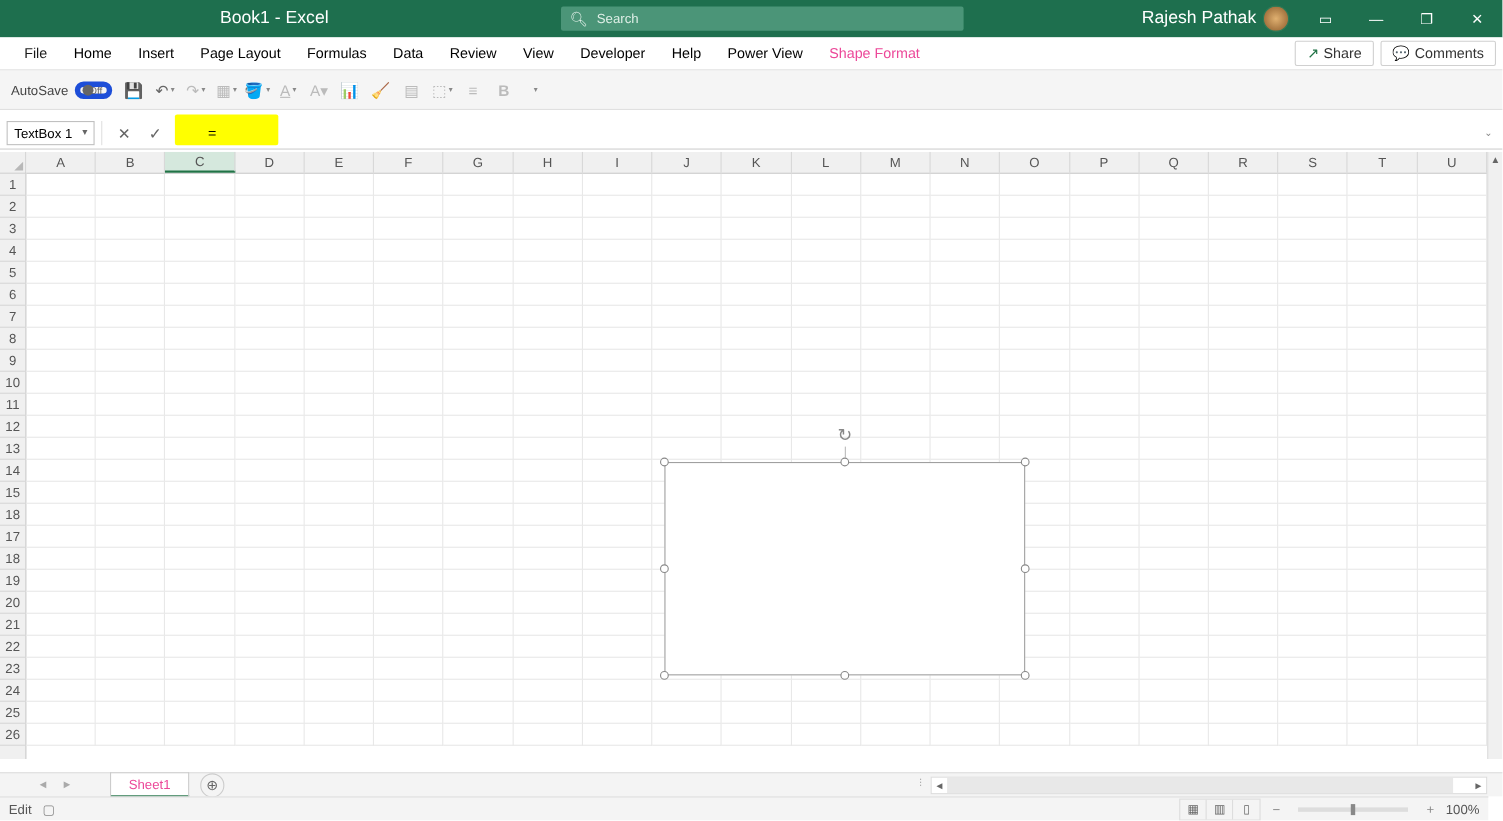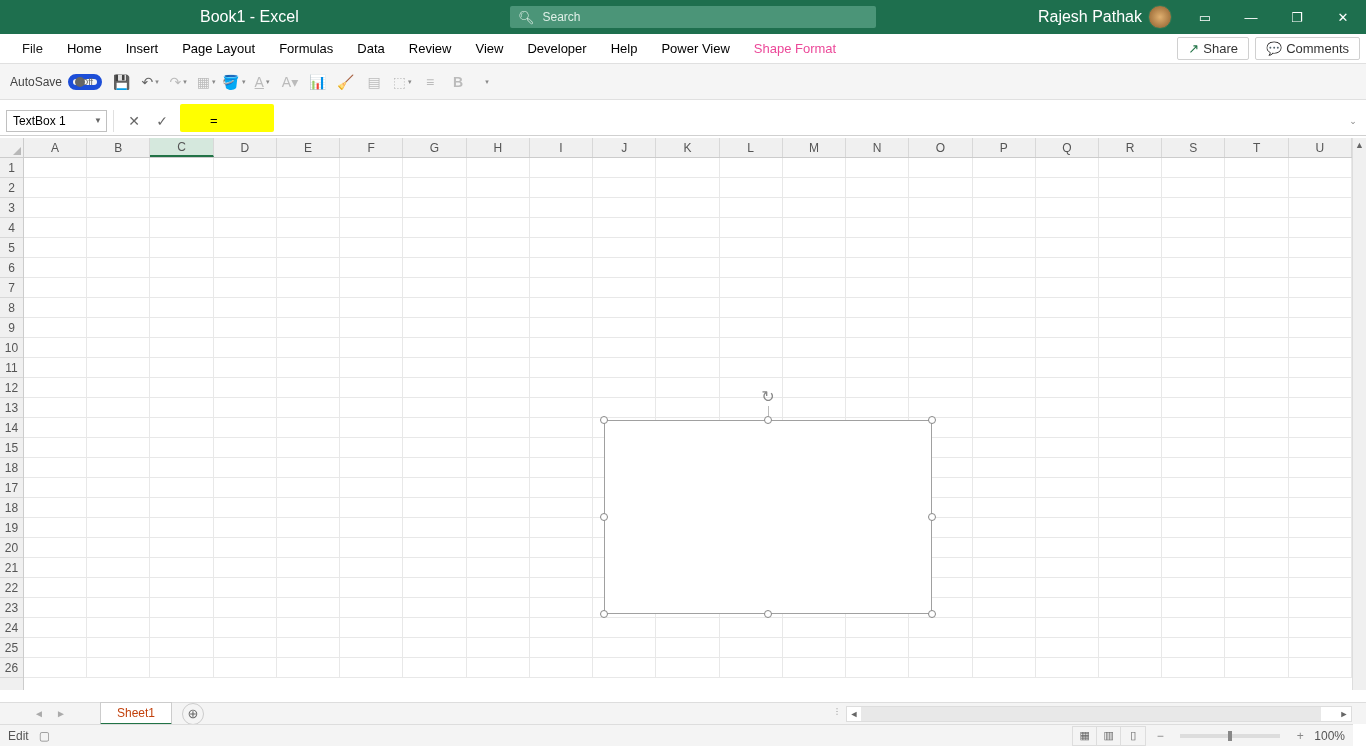--- a/index.html
+++ b/index.html
@@ -29,21 +29,21 @@
 .autosave { display:flex; align-items:center; gap:6px; font-size:12px; color:#444; padding:0 4px;}
 .toggle { width:34px; height:16px; border:5px solid #1d4ed8; border-radius:8px; position:relative; display:flex; align-items:center;}
 .toggle .knob { width:10px; height:10px; border-radius:50%; background:#666; margin-left:2px;}
 .toggle .lbl { font-size:9px; position:absolute; right:4px; color:#666;}
 .tool-btn { width: 24px; height: 24px; display:flex; align-items:center; justify-content:center; color:#666; font-size:14px; border-radius:2px;}
 .tool-btn.disabled { color:#bbb;}
 .tool-btn .dd { font-size:7px; margin-left:2px; color:#888;}
 
 
 .formula-bar { height: 30px; border-bottom: 1px solid #d0d0d0; display:flex; align-items:center; background:#fff; margin-top:6px;}
-.name-box { width: 101px; height: 22px; border: 1px solid #c0c0c0; margin-left:6px; display:flex; align-items:center; padding:0 6px; font-size:12px; background:#fff; position:relative;}
+.name-box { width: 80px; height: 22px; border: 1px solid #c0c0c0; margin-left:6px; display:flex; align-items:center; padding:0 6px; font-size:12px; background:#fff; position:relative;}
 .name-box .dd { position:absolute; right:4px; color:#666; font-size:8px;}
 .fb-sep { width:1px; height:22px; background:#e0e0e0; margin:0 6px;}
 .fb-btn { width:28px; height:22px; display:flex; align-items:center; justify-content:center; color:#666; font-size:14px;}
 .fx-label { font-style:italic; font-size:12px; color:#666; width:24px; display:flex; align-items:center; justify-content:center;}
 .formula-input-wrap { flex:1; height:22px; display:flex; align-items:center; position:relative;}
 .formula-highlight { position:absolute; left:-20px; top:-6px; width:94px; height:28px; background:#ffff00; z-index:0; border-radius:2px;}
 .formula-input { position:relative; z-index:1; border:none; outline:none; font-size:13px; padding-left:10px; width:200px; background:transparent;}
 .formula-expand { width:18px; color:#888; font-size:9px; display:flex; align-items:center; justify-content:center; margin-right:4px;}
 
 
@@ -67,21 +67,21 @@
 .handle { position:absolute; width:8px; height:8px; background:#fff; border:1px solid #888; border-radius:50%;}
 .h-tl{left:-4px;top:-4px;} .h-tr{right:-4px;top:-4px;} .h-bl{left:-4px;bottom:-4px;} .h-br{right:-4px;bottom:-4px;}
 .h-tm{left:50%;top:-4px;margin-left:-4px;} .h-bm{left:50%;bottom:-4px;margin-left:-4px;}
 .h-ml{left:-4px;top:50%;margin-top:-4px;} .h-mr{right:-4px;top:50%;margin-top:-4px;}
 .rotate-handle { position:absolute; left:50%; top:-34px; margin-left:-10px; width:20px; height:20px; color:#888; display:flex; align-items:center; justify-content:center; font-size:16px;}
 .rotate-line { position:absolute; left:50%; top:-14px; width:1px; height:10px; background:#bbb;}
 
 
 .sheet-tabs-bar { position:absolute; bottom:22px; left:0; right:0; height:22px; background:#f4f4f4; border-top:1px solid #ddd; display:flex; align-items:center;}
 .nav-arrows { width:100px; display:flex; align-items:center; justify-content:center; gap:12px; color:#aaa; font-size:10px;}
-.sheet-tab { padding:3px 16px; background:#fff; border:1px solid #ccc; border-bottom:2px solid #217346; font-size:12px; color:#c2410c; font-weight:500;}
+.sheet-tab { padding:3px 16px; background:#fff; border:1px solid #ccc; border-bottom:2px solid #217346; font-size:12px; color:#ec4899; font-weight:500;}
 .add-sheet { width:22px; height:22px; display:flex; align-items:center; justify-content:center; margin-left:10px; color:#666; border:1px solid #ccc; border-radius:50%; font-size:13px;}
 .hscroll-area { position:absolute; right:14px; width:506px; height:16px; top:3px; display:flex; align-items:center; border:1px solid #ddd; background:#fff;}
 .hscroll-area .sarr { width:14px; font-size:9px; color:#666; text-align:center;}
 .hscroll-track { flex:1; height:100%; position:relative;}
 .hscroll-thumb { position:absolute; left:0; top:0; bottom:0; width:460px; background:#e8e8e8;}
 .hscroll-splitter { width:10px; color:#888; font-size:8px; text-align:center; position:absolute; right:524px; top:4px;}
 
 
 .status-bar { position:absolute; bottom:0; left:0; right:13px; height:22px; background:#f4f4f4; border-top:1px solid #ddd; display:flex; align-items:center; padding:0 8px; font-size:12px; color:#555;}
 .status-left { display:flex; gap:10px; align-items:center;}

